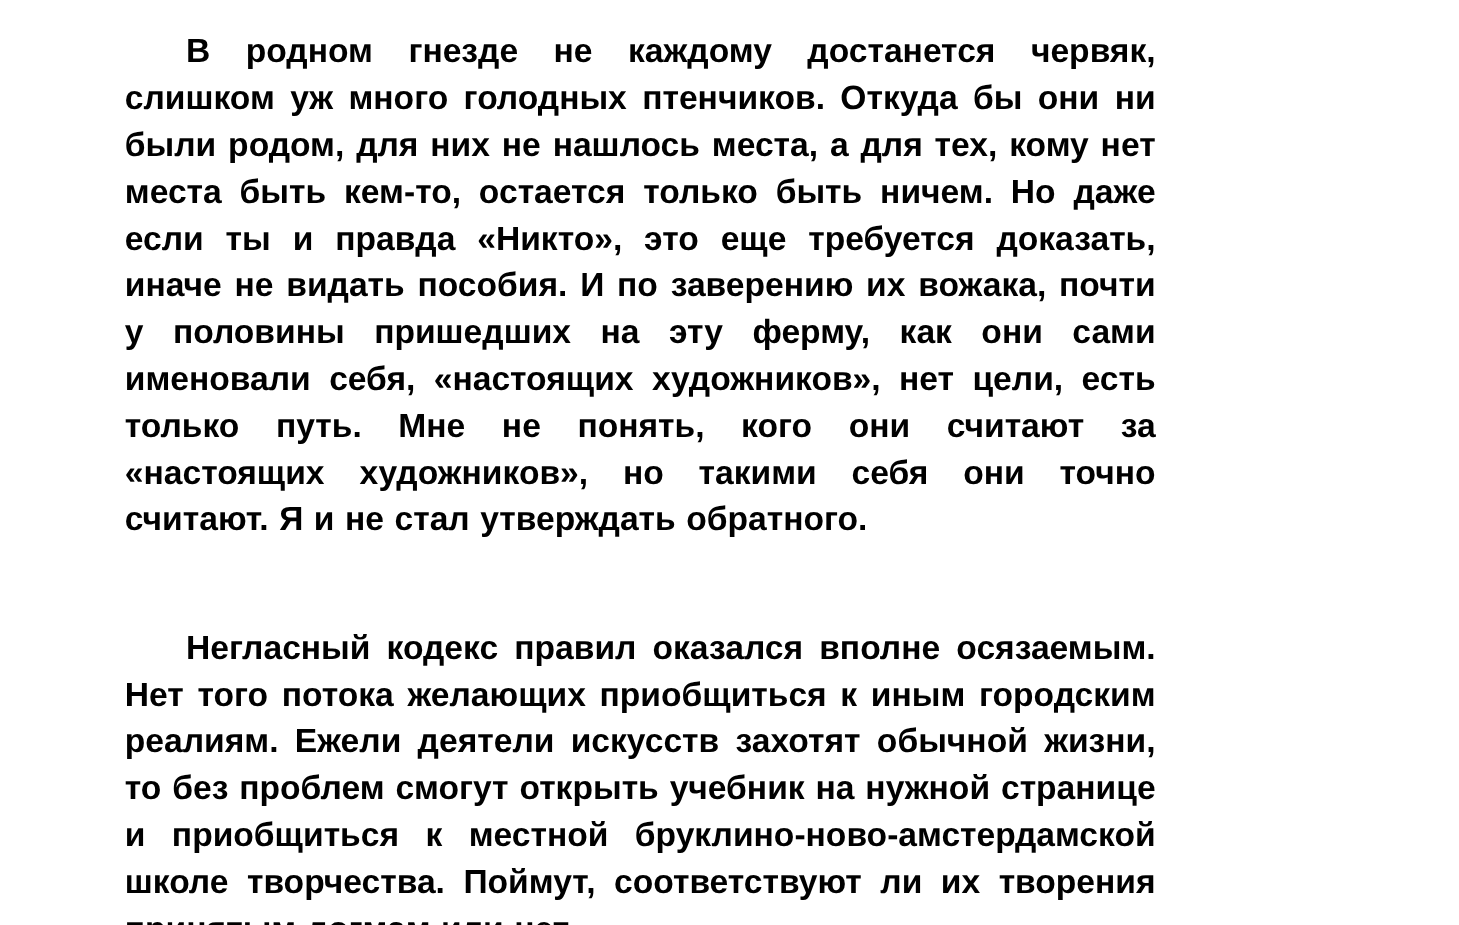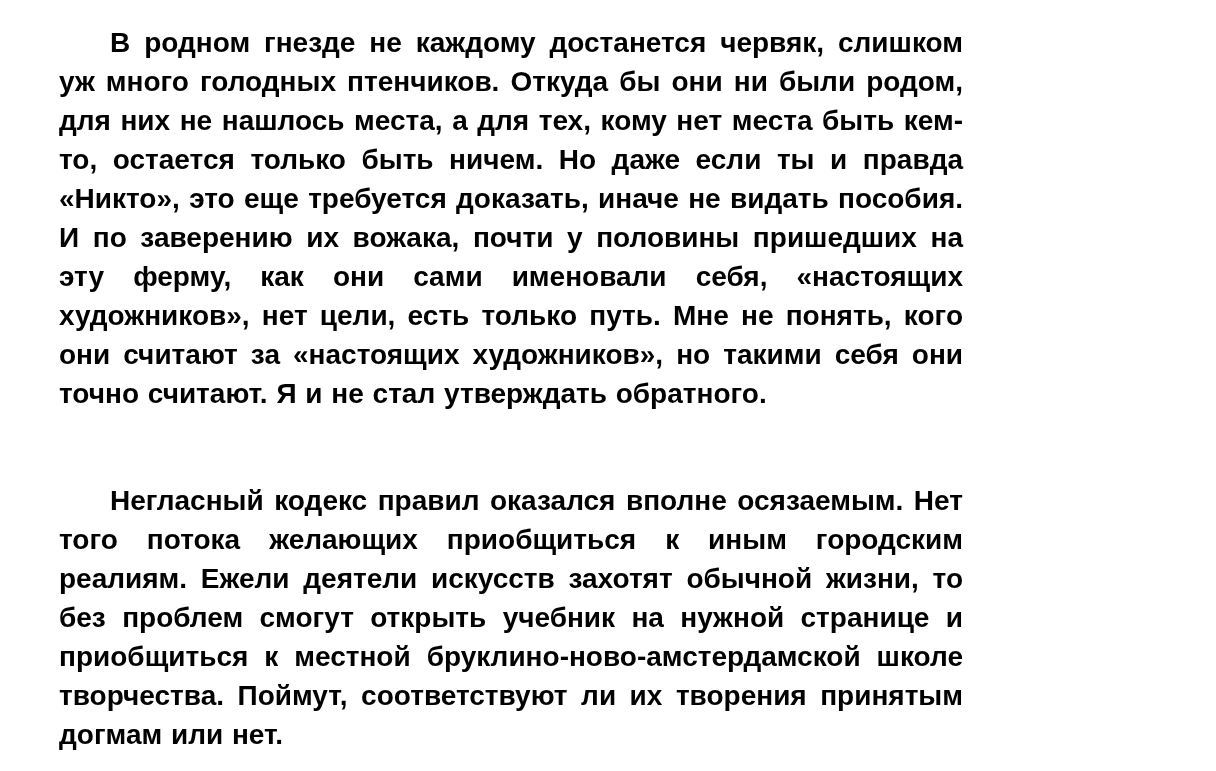--- a/index.html
+++ b/index.html
@@ -9,21 +9,21 @@
   }
   body {
     width: 1216px;
     height: 771px;
     overflow: hidden;
   }
   .page {
     box-sizing: border-box;
     width: 1091px;
     height: 771px;
-    padding: 23px 128px 0 59px;
+    padding: 23px 128px 0 104px;
     background: #ffffff;
     font-family: "Liberation Sans", sans-serif;
     font-weight: 700;
     font-size: 28px;
     line-height: 39px;
     color: #000000;
   }
   .para {
     margin: 0;
     text-align: justify;

